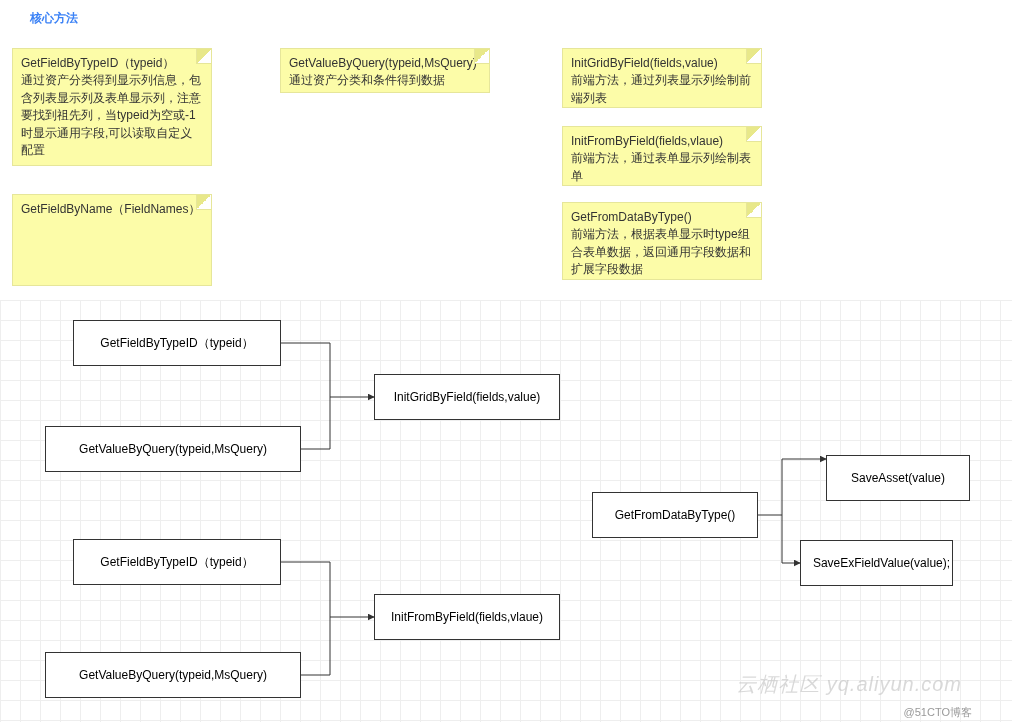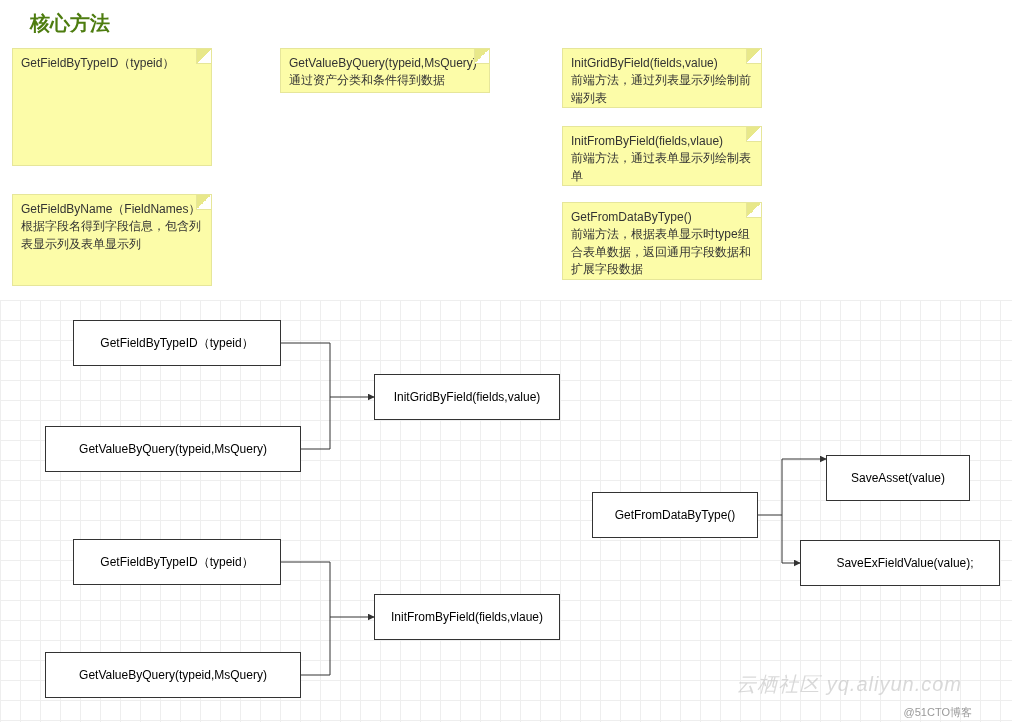--- a/index.html
+++ b/index.html
@@ -15,23 +15,23 @@
     position:absolute;
     left:0; top:300px; width:1012px; height:422px;
     background-image:
       linear-gradient(to right, #eee 1px, transparent 1px),
       linear-gradient(to bottom, #eee 1px, transparent 1px);
     background-size:20px 20px;
   }
   .title {
     position:absolute;
     left:30px; top:10px;
-    font-size:20px;
+    font-size:12px;
     font-weight:bold;
-    color:#4d7c0f;
+    color:#3b82f6;
   }
   .note {
     position:absolute;
     background:#fcfca8;
     border:1px solid #e6e69a;
     font-size:12px;
     line-height:1.45;
     color:#333;
     padding:6px 8px;
     box-shadow:0 0 0 rgba(0,0,0,0);
@@ -86,53 +86,53 @@
 </style>
 </head>
 <body>
 
 <div class="grid-bg"></div>
 
 <div class="title">核心方法</div>
 
 <div class="note" style="left:12px; top:48px; width:200px; height:118px;">
   <span class="t">GetFieldByTypeID（typeid）</span><br>
+  <span class="d">通过资产分类得到显示列信息，包含列表显示列及表单显示列，注意要找到祖先列，当typeid为空或-1时显示通用字段,可以读取自定义配置</span>
 </div>
 <div class="note" style="left:280px; top:48px; width:210px; height:45px;">
   <span class="t">GetValueByQuery(typeid,MsQuery)</span><br>
   <span class="d">通过资产分类和条件得到数据</span>
 </div>
 <div class="note" style="left:562px; top:48px; width:200px; height:60px;">
   <span class="t">InitGridByField(fields,value)</span><br>
   <span class="d">前端方法，通过列表显示列绘制前端列表</span>
 </div>
 <div class="note" style="left:562px; top:126px; width:200px; height:60px;">
   <span class="t">InitFromByField(fields,vlaue)</span><br>
   <span class="d">前端方法，通过表单显示列绘制表单</span>
 </div>
 <div class="note" style="left:562px; top:202px; width:200px; height:78px;">
   <span class="t">GetFromDataByType()</span><br>
   <span class="d">前端方法，根据表单显示时type组合表单数据，返回通用字段数据和扩展字段数据</span>
 </div>
 <div class="note" style="left:12px; top:194px; width:200px; height:92px;">
   <span class="t">GetFieldByName（FieldNames）</span><br>
-  <span class="d">根据字段名得到字段信息，包含列表显示列及表单显示列</span>
 </div>
 
 <div class="box" style="left:73px; top:320px; width:208px; height:46px;">GetFieldByTypeID（typeid）</div>
 <div class="box" style="left:45px; top:426px; width:256px; height:46px;">GetValueByQuery(typeid,MsQuery)</div>
 <div class="box" style="left:374px; top:374px; width:186px; height:46px;">InitGridByField(fields,value)</div>
 
 <div class="box" style="left:73px; top:539px; width:208px; height:46px;">GetFieldByTypeID（typeid）</div>
 <div class="box" style="left:45px; top:652px; width:256px; height:46px;">GetValueByQuery(typeid,MsQuery)</div>
 <div class="box" style="left:374px; top:594px; width:186px; height:46px;">InitFromByField(fields,vlaue)</div>
 
 <div class="box" style="left:592px; top:492px; width:166px; height:46px;">GetFromDataByType()</div>
 <div class="box" style="left:826px; top:436px; width:144px; height:46px;margin-top:19px;">SaveAsset(value)</div>
-<div class="box" style="left:800px; top:540px; width:200px; height:46px;padding-left:14px;">SaveExFieldValue(value);</div>
+<div class="box" style="left:800px; top:540px; width:153px; height:46px;padding-left:14px;">SaveExFieldValue(value);</div>
 
 <svg class="flows">
   <defs>
     <marker id="arrow" viewBox="0 0 10 10" refX="9" refY="5" markerWidth="7" markerHeight="7" orient="auto-start-reverse">
       <path d="M 0 0 L 10 5 L 0 10 z" fill="#333"></path>
     </marker>
   </defs>
   <g stroke="#333" stroke-width="1" fill="none">
 
     <path d="M281 343 H330 V397 H374" marker-end="url(#arrow)"></path>

